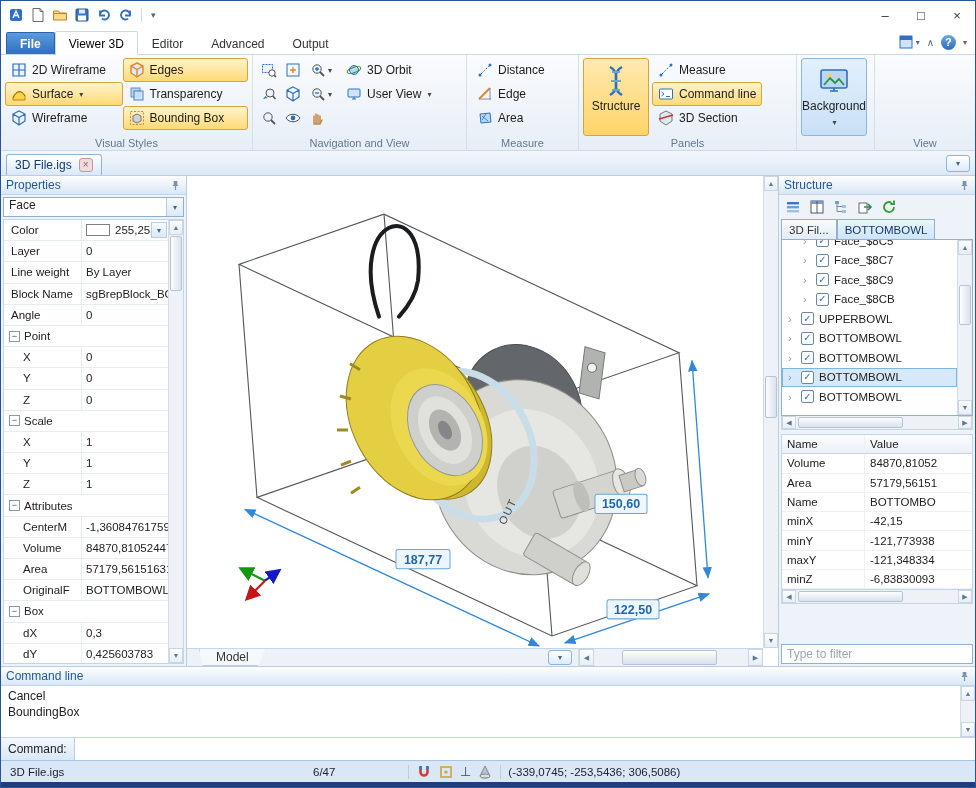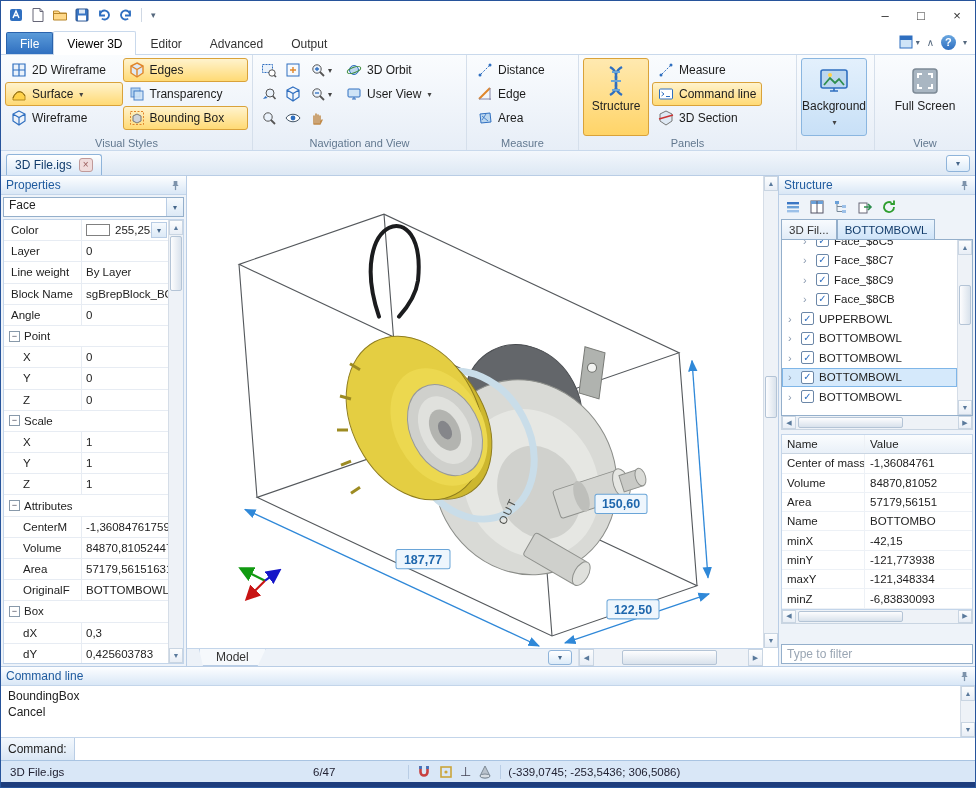--- a/index.html
+++ b/index.html
@@ -13,21 +13,21 @@
 .qbtn{width:20px;height:20px;display:flex;align-items:center;justify-content:center;border-radius:2px}
 .qsep{width:1px;height:14px;background:#cfd8e4;margin:0 3px}
 .qcaret{font-size:9px;color:#55687e;padding:0 4px}
 .title-text{position:absolute;left:0;right:0;text-align:center;color:#1c1c1c;pointer-events:none}
 .win-controls{margin-left:auto;display:flex;z-index:2}
 .wbtn{width:36px;height:26px;display:flex;align-items:center;justify-content:center;font-size:13px;color:#333}
 
 
 .ribbon-tabs{height:26px;background:#fff;display:flex;align-items:flex-end;padding-left:5px;border-bottom:1px solid #c9d9ec}
 .rtab{height:22px;padding:0 13px;display:flex;align-items:center;color:#333;border:1px solid transparent;border-bottom:none;border-radius:2px 2px 0 0}
-.rtab.file{background:linear-gradient(#5b9bd9,#2f6fc0);color:#fff;border-color:#2a63ad;font-weight:normal}
+.rtab.file{background:linear-gradient(#5b9bd9,#2f6fc0);color:#fff;border-color:#2a63ad;font-weight:bold}
 .rtab.selected{background:#fff;border-color:#c9d9ec;color:#000000;height:24px;margin-bottom:-1px}
 .rtabs-right{margin-left:auto;display:flex;align-items:center;gap:7px;padding-right:8px;padding-bottom:4px;color:#55687e}
 .collapse-glyph{font-size:10px;color:#55687e}
 .help-circle{width:15px;height:15px;border-radius:50%;background:linear-gradient(#6aa7e0,#2f6fc0);color:#fff;font-size:11px;font-weight:bold;display:flex;align-items:center;justify-content:center}
 .mini-caret{font-size:8px;color:#55687e}
 
 
 .ribbon{height:96px;background:linear-gradient(#fafcfe,#e7eef7);border-bottom:1px solid #c9d9ec;display:flex;flex:0 0 auto}
 .rgroup{position:relative;border-right:1px solid #d5dfeb;padding:3px 4px 15px 4px;height:100%}
 .rgroup-label{position:absolute;left:0;right:0;bottom:1px;text-align:center;font-size:11px;color:#62788f;white-space:nowrap}
@@ -564,26 +564,20 @@
       <div class="big-btn active-blue">
         <svg class="icon32">
             <use href="#i-bg"></use>
           </svg>
         <span>Background</span>
         <span class="caret">▾</span>
       </div>
     </div>
 
     <div class="rgroup" style="flex:1;border-right:none">
-      <div class="big-btn" style="margin:0 auto">
-        <svg class="icon32">
-            <use href="#i-fullscreen"></use>
-          </svg>
-        <span>Full Screen</span>
-      </div>
       <div class="rgroup-label">View</div>
     </div>
   </div>
 
   <div class="doc-tabs">
     <div class="dtab">
       <span>3D File.igs</span>
       <span class="dtab-close">×</span>
     </div>
     <div class="doc-tabs-right">▾</div>
@@ -989,24 +983,20 @@
           </div>
         <span class="sarrow">▶</span>
       </div>
       <div class="nvtable">
         <div class="nvrow nvhead">
           <div class="ncol">Name</div>
           <div class="vcol">Value</div>
         </div>
         <div id="nv-rows">
             <div class="nvrow">
-              <div class="ncol">Center of mass</div>
-              <div class="vcol">-1,36084761</div>
-            </div>
-            <div class="nvrow">
               <div class="ncol">Volume</div>
               <div class="vcol">84870,81052</div>
             </div>
             <div class="nvrow">
               <div class="ncol">Area</div>
               <div class="vcol">57179,56151</div>
             </div>
             <div class="nvrow">
               <div class="ncol">Name</div>
               <div class="vcol">BOTTOMBO</div>
@@ -1044,22 +1034,22 @@
 
   <div class="cmdpanel">
     <div class="panel-header">
       <span>Command line</span>
       <svg class="pin">
           <use href="#i-pin"></use>
         </svg>
     </div>
     <div class="cmd-history">
       <div class="cmd-lines" id="cmd-lines">
+          <div class="cmd-line">Cancel</div>
           <div class="cmd-line">BoundingBox</div>
-          <div class="cmd-line">Cancel</div>
         </div>
       <div class="vscroll">
         <span class="sarrow">▲</span>
         <div class="strack"></div>
         <span class="sarrow">▼</span>
       </div>
     </div>
     <div class="cmd-row">
       <div class="cmd-label">Command:</div>
       <input class="cmd-input" type="text" value="" style="">

